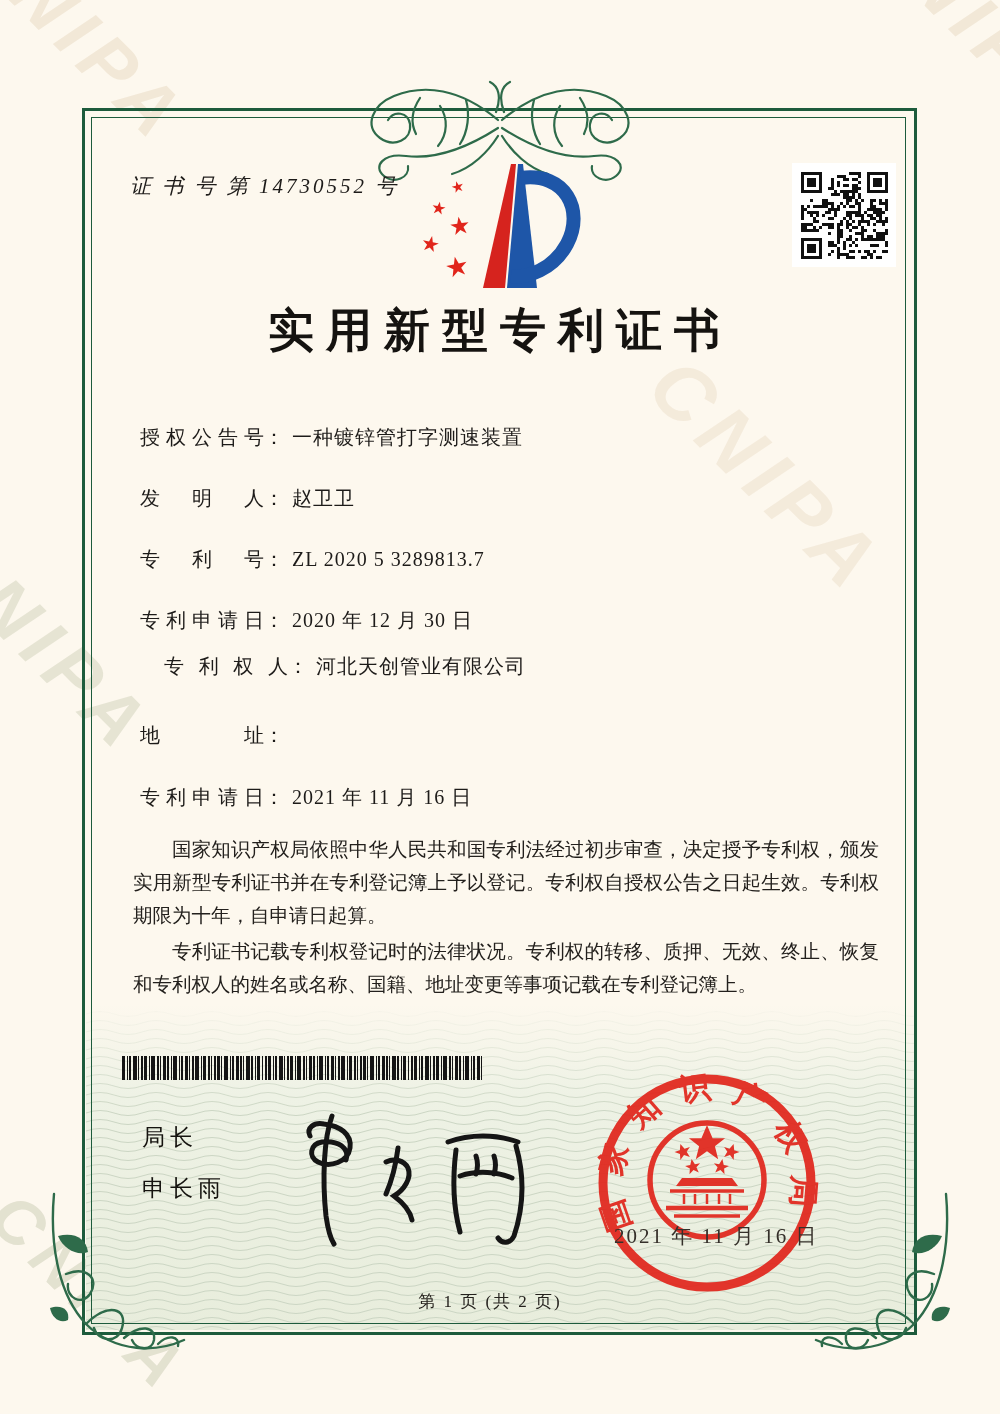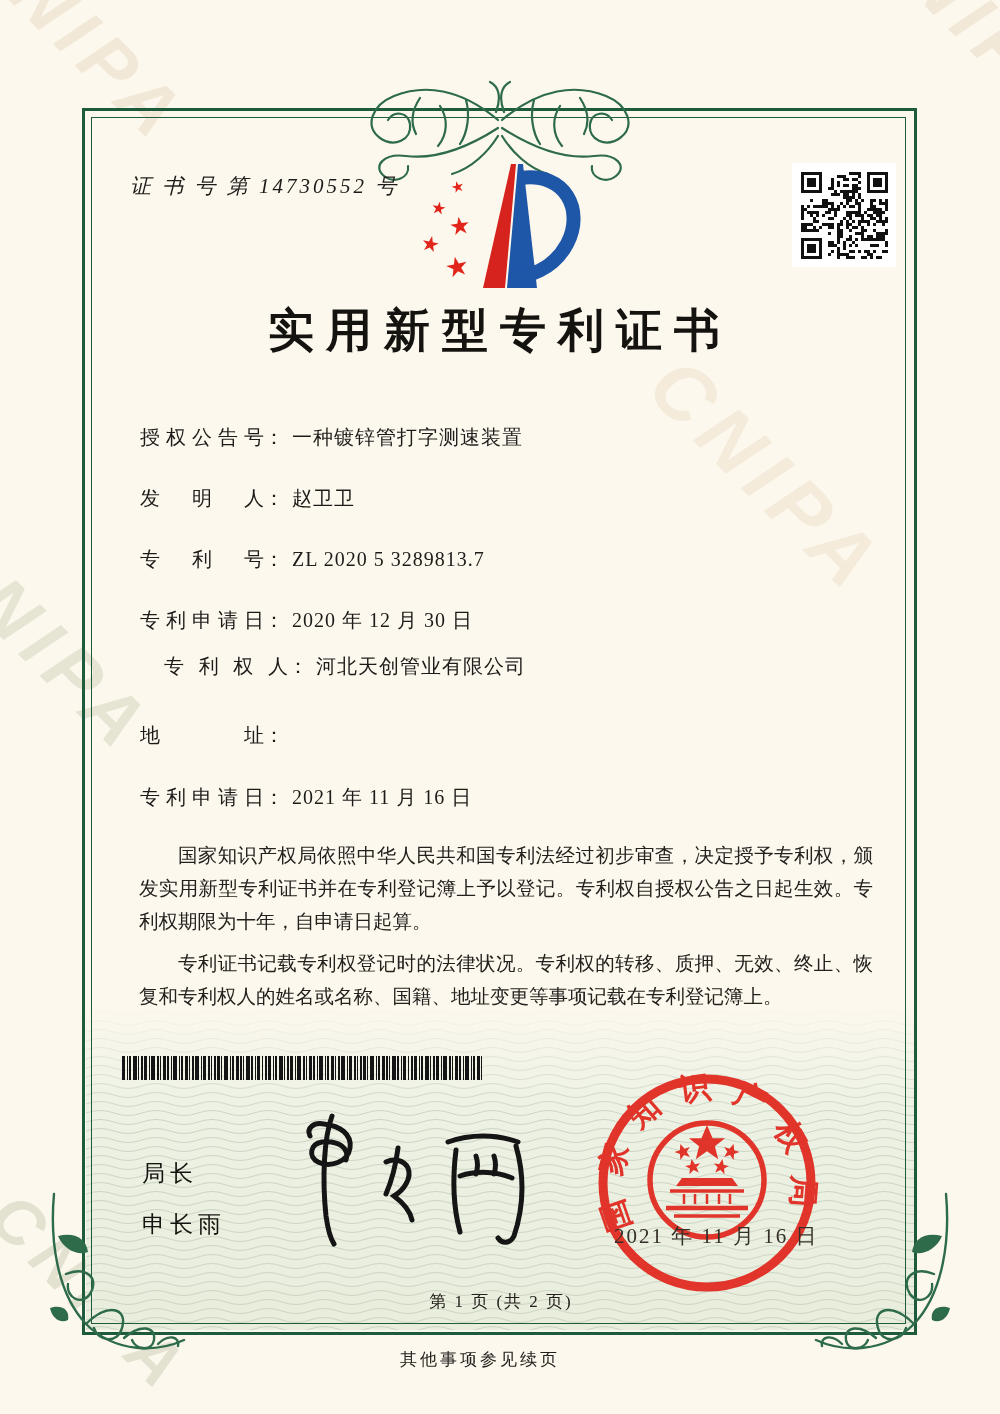--- a/index.html
+++ b/index.html
@@ -45,32 +45,32 @@
   .fields{position:absolute;left:140px;top:424px;width:740px;z-index:4;color:var(--ink);}
   .frow{position:absolute;left:0;font-size:20px;white-space:nowrap;}
   .flabel{display:inline-block;width:124px;text-align:justify;text-align-last:justify;}
   .fvalue{margin-left:8px;letter-spacing:1px;}
   .addr-val{display:inline-block;vertical-align:top;margin-left:8px;letter-spacing:1px;white-space:normal;width:600px;}
   .addr-val span{display:block;line-height:30px;}
   .grant-right{position:absolute;left:365px;top:0;white-space:nowrap;}
 
   .body-text{position:absolute;left:130px;top:830px;width:752px;z-index:4;font-size:19.5px;
       line-height:33px;text-align:justify;color:#23201d;}
-  .body-text p{margin:9px;text-indent:2em;}
+  .body-text p{margin:3px;text-indent:2em;}
 
   .barcode{position:absolute;left:120px;top:1055px;z-index:4;}
 
-  .signoff{position:absolute;left:142px;top:1158px;z-index:4;font-size:23px;letter-spacing:5px;color:#15130f;}
+  .signoff{position:absolute;left:142px;top:1122px;z-index:4;font-size:23px;letter-spacing:5px;color:#15130f;}
   .signoff div{margin-bottom:20px;}
   .signature{position:absolute;left:280px;top:1098px;z-index:4;}
 
   .seal{position:absolute;left:592px;top:1068px;z-index:5;}
   .seal-date{position:absolute;left:614px;top:1222px;z-index:6;font-size:21px;letter-spacing:2px;color:#35302a;white-space:nowrap;}
 
-  .page-info{position:absolute;left:11px;top:1290px;width:980px;text-align:center;font-size:17px;
+  .page-info{position:absolute;left:0;top:1290px;width:980px;text-align:center;font-size:17px;
       letter-spacing:2px;color:#24211d;z-index:4;}
   .foot-note{position:absolute;left:0;top:1348px;width:960px;text-align:center;font-size:17px;
       letter-spacing:3px;color:#24211d;z-index:4;}
 
   .ornament{position:absolute;z-index:3;}
   .orn-top{left:320px;top:76px;}
   .orn-bl{left:28px;top:1188px;}
   .orn-br{left:802px;top:1188px;}
 </style>
 </head>
@@ -533,15 +533,14 @@
         <line x1="127" y1="126" x2="127" y2="136" stroke="#e1251b" stroke-width="2.5"></line>
         <line x1="138" y1="126" x2="138" y2="136" stroke="#e1251b" stroke-width="2.5"></line>
         <line x1="74" y1="140" x2="156" y2="140" stroke="#e1251b" stroke-width="4.5"></line>
         <line x1="82" y1="148" x2="148" y2="148" stroke="#e1251b" stroke-width="3.5"></line>
       </g>
     </g>
   </svg>
   <div class="seal-date">2021 年 11 月 16 日</div>
 
   <div class="page-info">第 1 页 (共 2 页)</div>
-  <div class="foot-note">其他事项参见续页</div>
 
 </div>
 
 </body></html>

